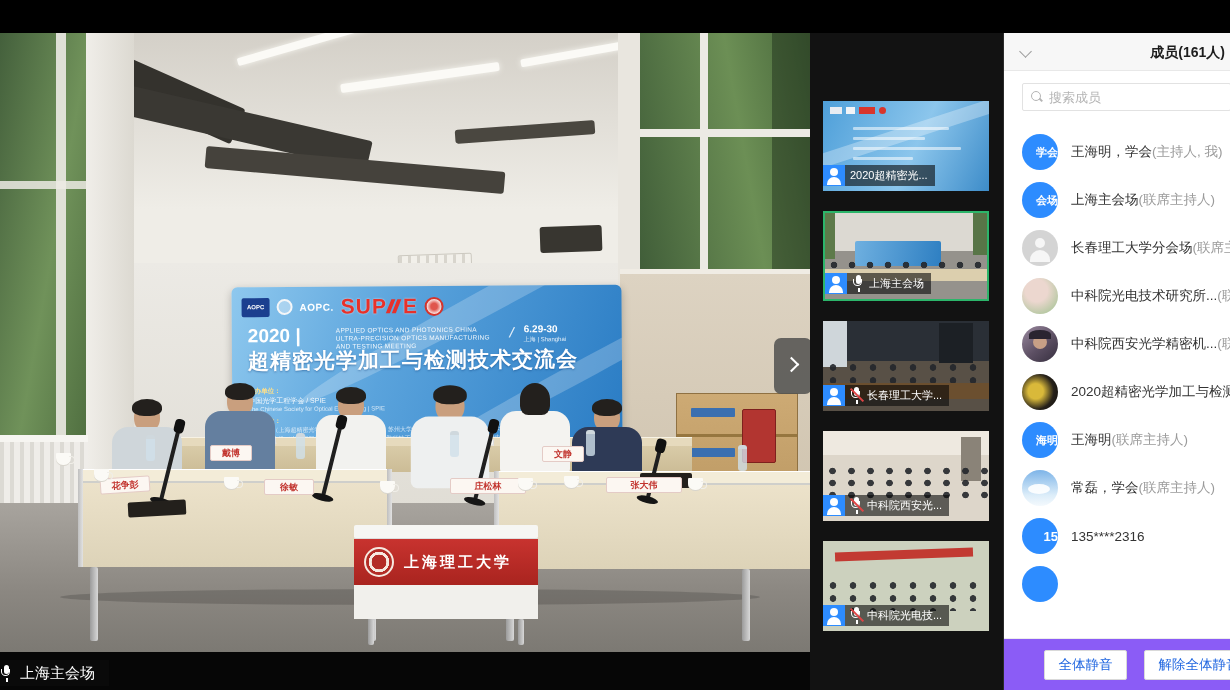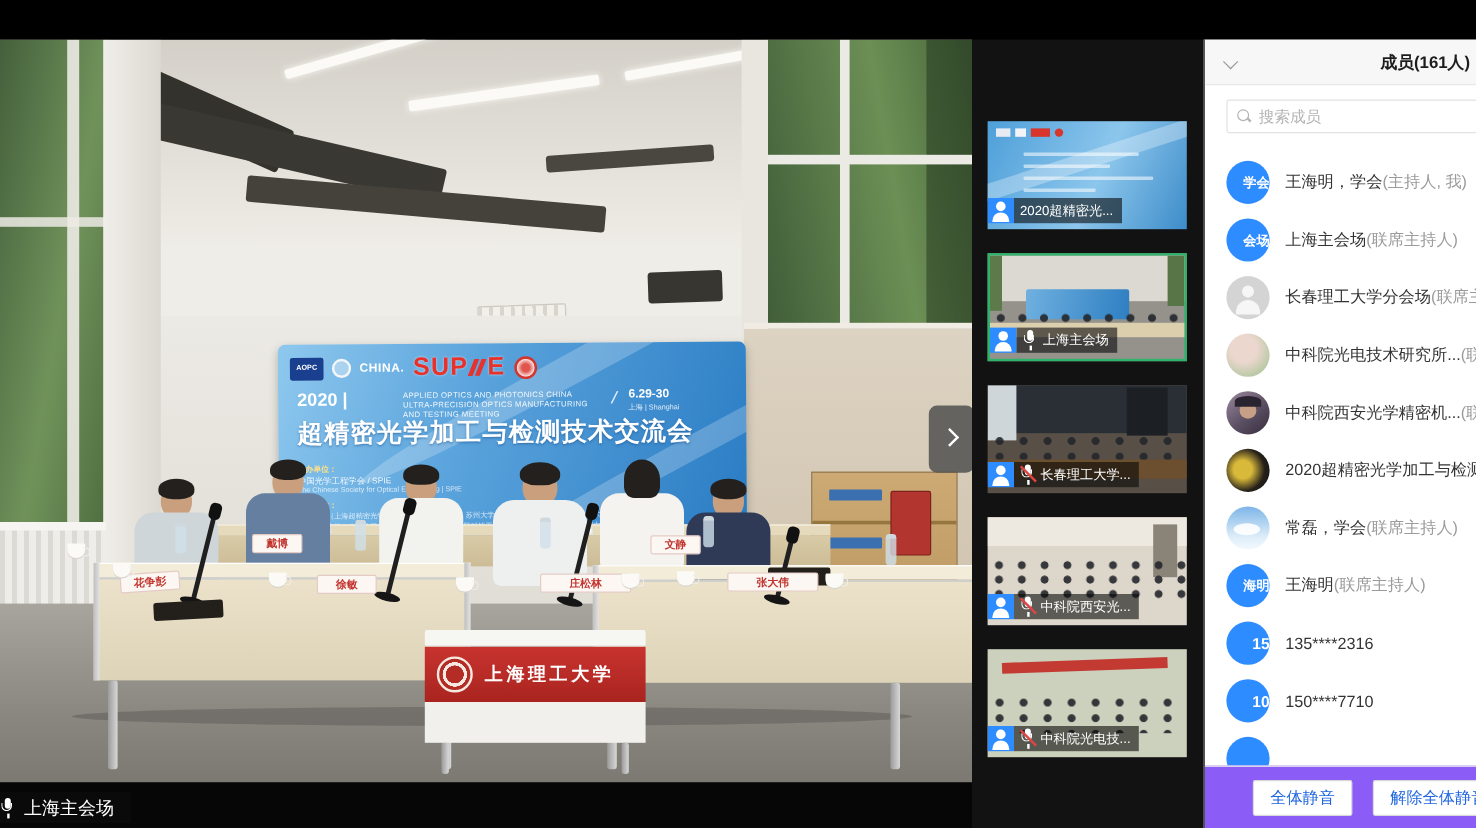--- a/index.html
+++ b/index.html
@@ -80,21 +80,21 @@
     display:flex; align-items:center; justify-content:center; border-radius:2px; }
   .logo-ring { width:16px; height:16px; border:2px solid #f4f6f8; border-radius:50%; background:rgba(255,255,255,.35); }
   .logo-spie { color:#fff; font-size:10px; font-weight:bold; letter-spacing:.5px; }
   .logo-sup { display:flex; align-items:center; font-size:21px; font-weight:bold; color:#e8312a;
     text-shadow:0 0 2px rgba(255,255,255,.7); letter-spacing:1px; }
   .slasho { position:relative; width:14px; height:16px; margin:0 1px; }
   .slasho i { position:absolute; top:1px; width:4px; height:14px; background:#e8312a; transform:skewX(-22deg); }
   .slasho i:nth-child(1){left:1px} .slasho i:nth-child(2){left:7px}
   .logo-seal { width:19px; height:19px; border:2px solid #d5342c; border-radius:50%;
     background:radial-gradient(#e0554d 30%,#fbe9e7 70%); }
-  .bn-year { position:absolute; left:16px; top:38px; font-size:15px; font-weight:bold; color:#fff; }
+  .bn-year { position:absolute; left:16px; top:38px; font-size:19px; font-weight:bold; color:#fff; }
   .bn-en { position:absolute; left:104px; top:40px; width:170px; color:rgba(255,255,255,.9);
     font-size:6.5px; line-height:8px; letter-spacing:.3px; }
   .bn-slash { position:absolute; left:278px; top:38px; color:rgba(255,255,255,.85); font-size:15px;
     transform:rotate(12deg); }
   .bn-date { position:absolute; left:292px; top:38px; color:#fff; font-size:10px; font-weight:bold; }
   .bn-venue { position:absolute; left:292px; top:50px; color:rgba(255,255,255,.85); font-size:6px; }
   .bn-title { position:absolute; left:16px; top:60px; width:370px; color:#fff; font-size:21px;
     font-weight:bold; letter-spacing:1px; text-shadow:0 1px 2px rgba(20,70,130,.5); }
   .bn-sec { position:absolute; left:16px; color:#ffe08a; font-size:6.5px; font-weight:bold; }
   .bn-line { position:absolute; left:16px; color:rgba(255,255,255,.92); font-size:7px; }
@@ -275,21 +275,21 @@
         <div class="abs radiator"></div>
         <div class="abs floor"></div>
         <div class="abs floor-shadow"></div>
 
         <div class="abs banner">
           <div class="bn-streak s1"></div>
           <div class="bn-streak s2"></div>
           <div class="bn-logos">
             <div class="logo-aopc">AOPC</div>
             <div class="logo-ring"></div>
-            <div class="logo-spie">CHINA.</div>
+            <div class="logo-spie">AOPC.</div>
             <div class="logo-sup">
               <span>SUP</span>
               <span class="slasho">
                   <i></i>
                   <i></i>
                 </span>
               <span>E</span>
             </div>
             <div class="logo-seal"></div>
           </div>
@@ -541,42 +541,36 @@
         </div>
         <div class="mrow">
           <div class="av ph2"></div>
           <div class="mtext"><span class="mname">中科院西安光学精密机...</span><span class="mrole">(联席主持人)</span></div>
         </div>
         <div class="mrow">
           <div class="av ph3"></div>
           <div class="mtext"><span class="mname">2020超精密光学加工与检测...</span><span class="mrole"></span></div>
         </div>
         <div class="mrow">
-          <div class="av ph4"></div>
-          <div class="mtext"><span class="mname">常磊，学会</span><span class="mrole">(联席主持人)</span></div>
-        </div>
-        <div class="mrow">
           <div class="av badge">
               <span>海明</span>
             </div>
           <div class="mtext"><span class="mname">王海明</span><span class="mrole">(联席主持人)</span></div>
         </div>
         <div class="mrow">
+          <div class="av ph4"></div>
+          <div class="mtext"><span class="mname">常磊，学会</span><span class="mrole">(联席主持人)</span></div>
+        </div>
+        <div class="mrow">
           <div class="av badge num">
               <span>15</span>
             </div>
           <div class="mtext"><span class="mname">135****2316</span></div>
         </div>
         <div class="mrow">
-          <div class="av badge num">
-              <span>10</span>
-            </div>
-          <div class="mtext"><span class="mname">150****7710</span></div>
-        </div>
-        <div class="mrow">
           <div class="av badge"></div>
         </div>
       </div>
 
       <div class="mp-footer">
         <button class="btn btn1">全体静音</button>
         <button class="btn btn2">解除全体静音</button>
       </div>
     </div>
 

